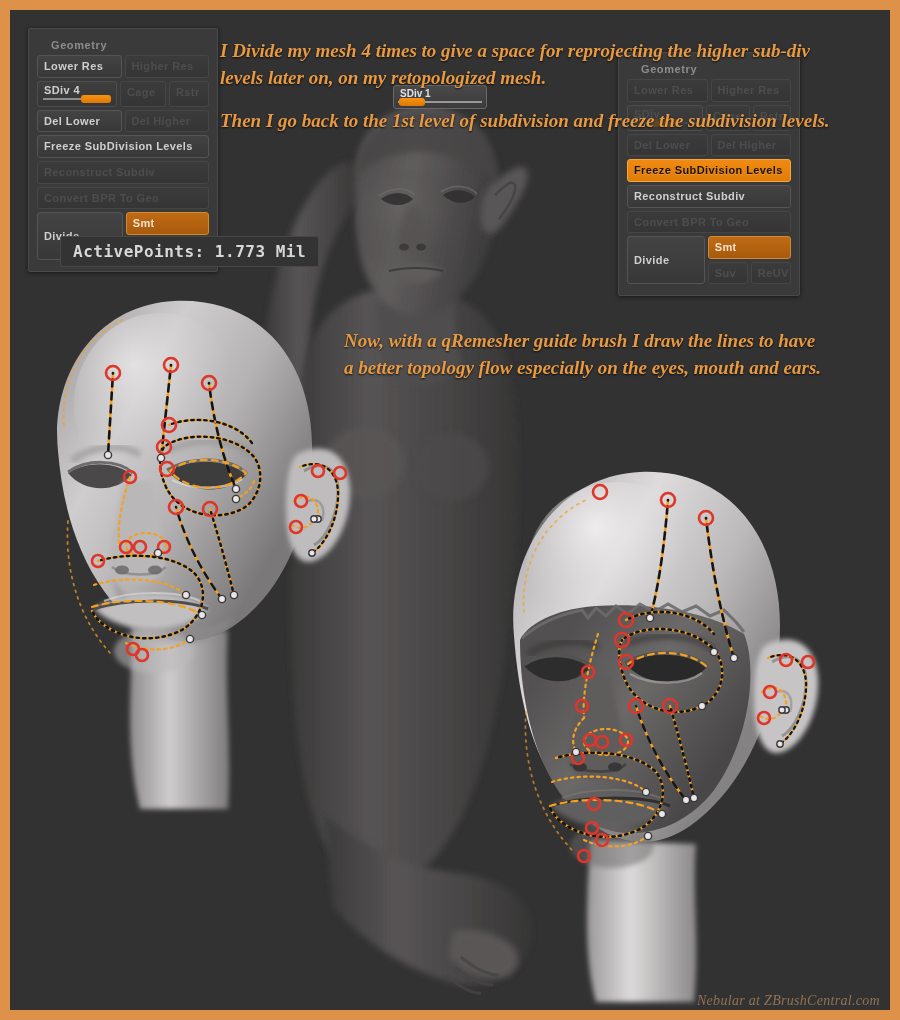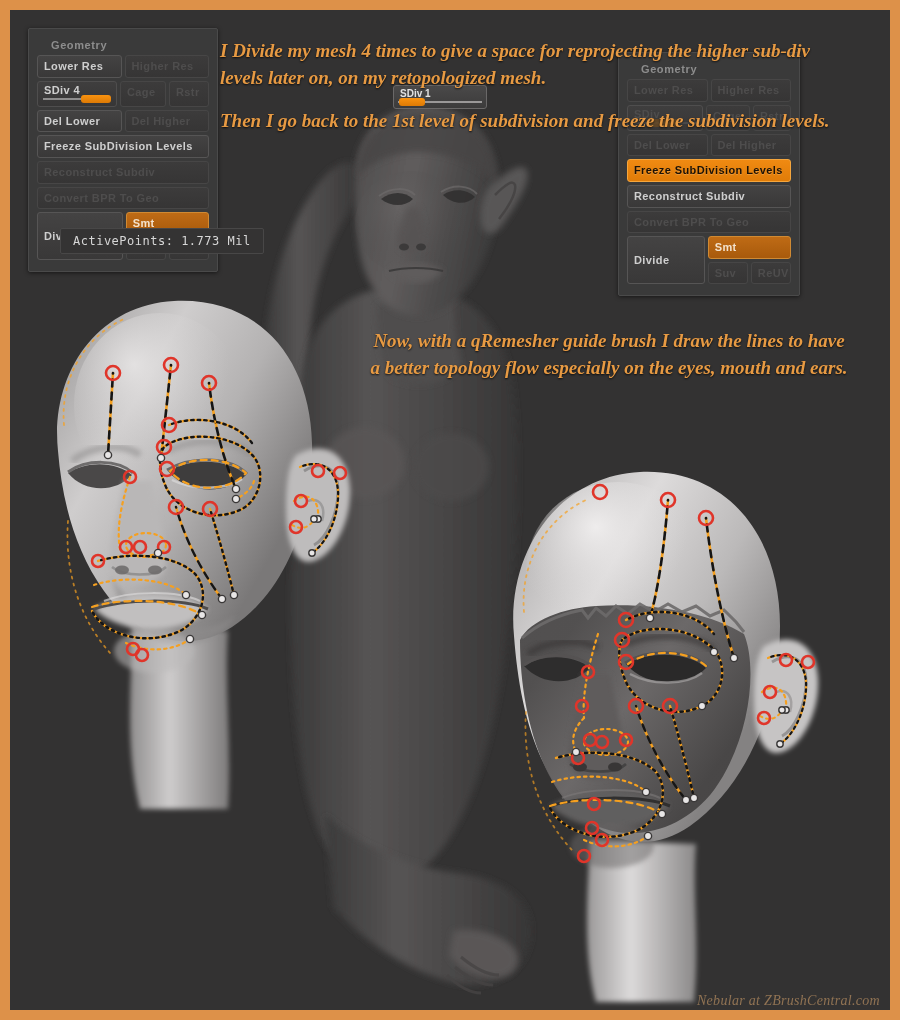--- a/index.html
+++ b/index.html
@@ -110,43 +110,43 @@
     position: absolute; left: 4px; right: 4px; bottom: 5px; height: 2px;
     background: #9a9898;
   }
   #float-slider .knob {
     position: absolute; left: 5px; bottom: 2px; width: 26px; height: 8px;
     background: linear-gradient(#f9920f, #dd7a05); border-radius: 3px;
   }
 
   
   #activepoints {
-    position: absolute; left: 50px; top: 218px;
+    position: absolute; left: 50px; top: 226px;
     background: #343333; border: 1px solid #484747; border-radius: 2px;
-    color: #d7d7d7; font-size: 12px; font-weight: normal; letter-spacing: .5px;
+    color: #d7d7d7; font-size: 16px; font-weight: bold; letter-spacing: .5px;
     padding: 5px 12px;
     font-family: "DejaVu Sans Mono", monospace;
   }
 
   
   .note {
     position: absolute;
     color: #e79a43;
     font-family: "Liberation Serif", serif;
     font-style: italic;
     font-weight: bold;
     font-size: 19px;
     line-height: 1.42;
     text-shadow: 0 1px 2px rgba(0,0,0,.8);
     white-space: pre-line;
     pointer-events: none;
   }
   #note1 { left: 210px; top: 28px; width: 660px; }
   #note2 { left: 210px; top: 98px; width: 670px; }
-  #note3 { left: 334px; top: 318px; width: 530px; text-align: center; }
+  #note3 { left: 334px; top: 318px; width: 530px; }
   #note4 { left: 334px; top: 388px; width: 530px; }
 
   #watermark {
     position: absolute; right: 10px; bottom: 1px;
     color: #c99a67; opacity: .62;
     font-family: "Liberation Serif", serif;
     font-style: italic; font-size: 14px;
     letter-spacing: .3px;
     margin-top: 32px;
   }

